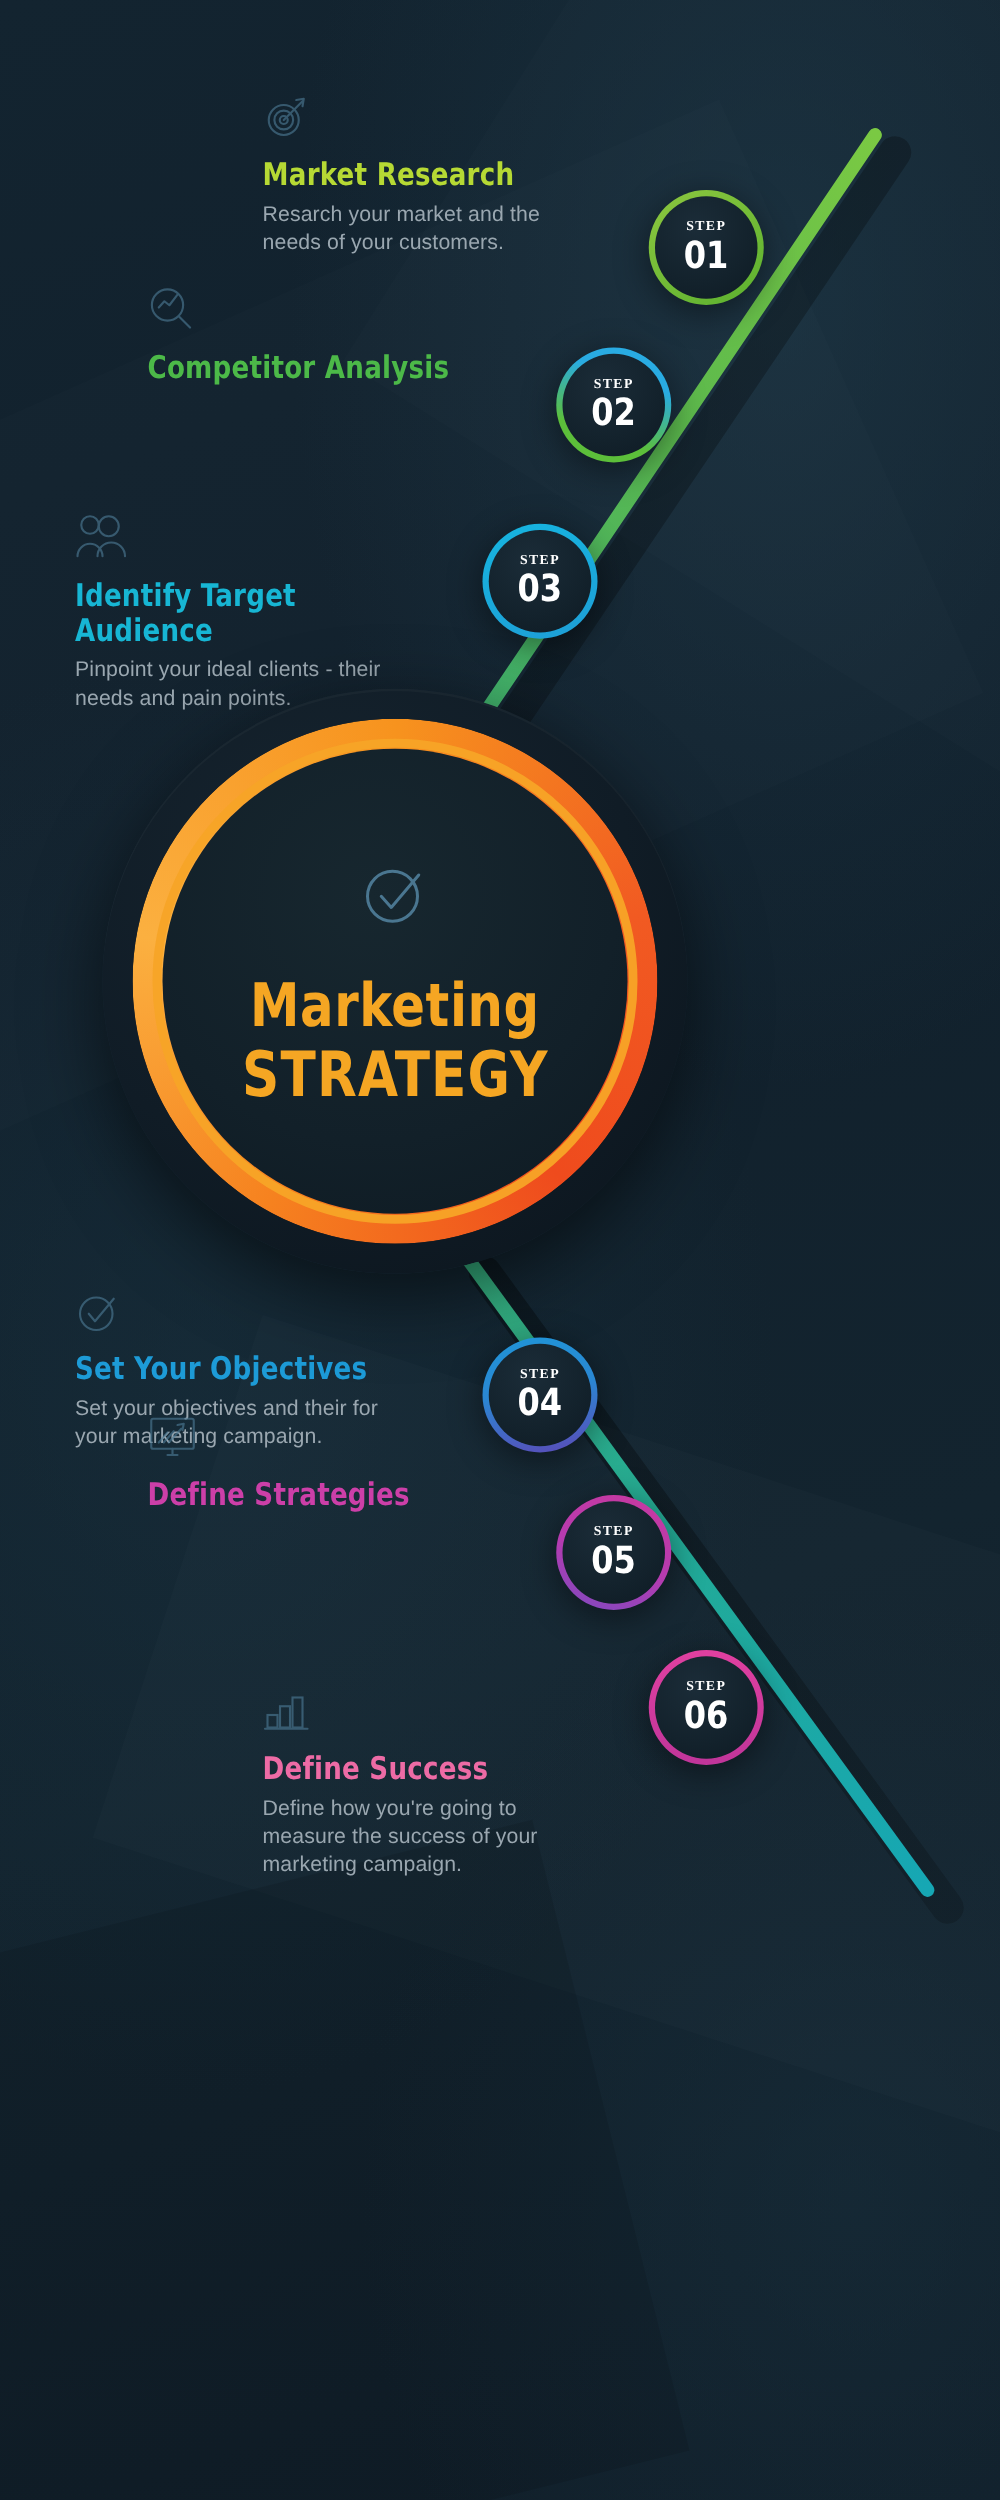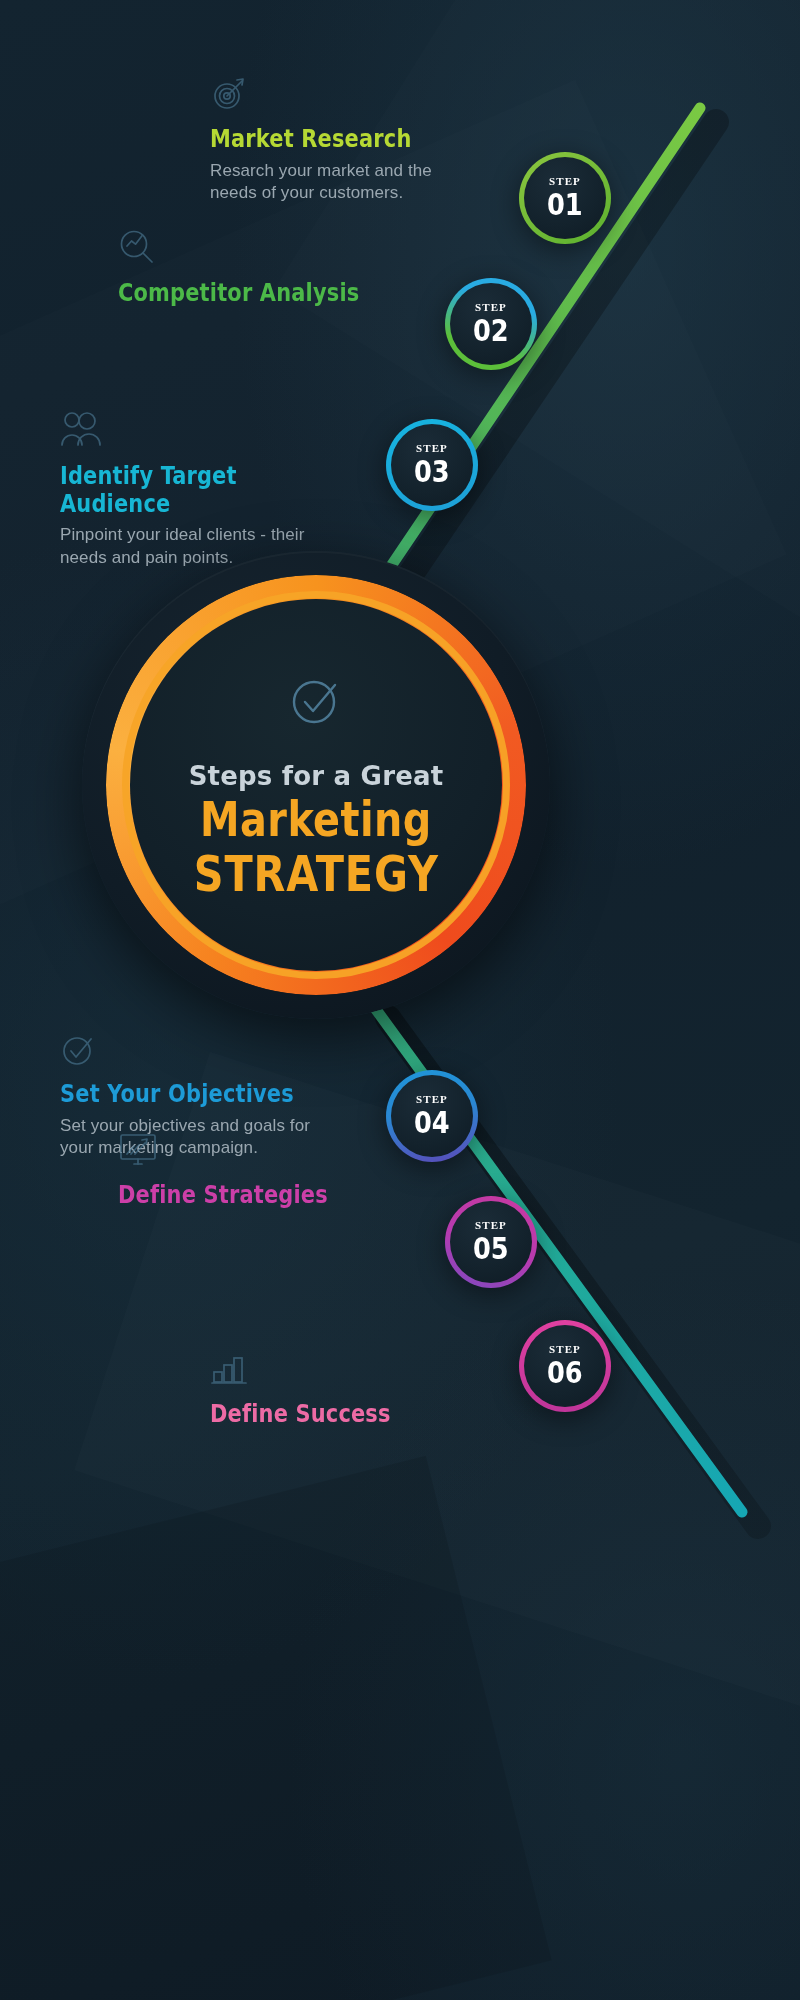--- a/index.html
+++ b/index.html
@@ -161,21 +161,20 @@
 <div id="hub">
   <div id="hub-ring-outer"></div>
   <div id="hub-ring-inner"></div>
   <div id="hub-core">
     <span id="hub-icon">
       <svg width="62" height="62" viewBox="0 0 62 62" fill="none" stroke="#4d7b96" stroke-width="2.4">
         <circle cx="29" cy="33" r="20"></circle>
         <path d="M20 33 l8 9 l22 -26" stroke-linecap="round" stroke-linejoin="round"></path>
       </svg>
     </span>
-    <div id="hub-kicker">Steps for a Great</div>
     <div id="hub-title-1">Marketing</div>
     <div id="hub-title-2">STRATEGY</div>
   </div>
 </div>
 
 <div class="node" id="node1">
   <div class="node-ring" style="background:linear-gradient(145deg,#8cc63f,#5bb12f);border-radius:50%;"></div>
   <div class="node-face">
     <span class="node-kicker">STEP</span>
     <span class="node-num">01</span>
@@ -256,21 +255,21 @@
 </div>
 
 <div class="step-block" id="b4">
   <div class="step-icon">
     <svg width="38" height="36" viewBox="0 0 38 36" fill="none" stroke="#4d7b96" stroke-width="1.7">
       <circle cx="17" cy="20" r="13"></circle>
       <path d="M11 20 l5 6 l15 -18" stroke-linecap="round" stroke-linejoin="round"></path>
     </svg>
   </div>
   <div class="step-title" style="color:#1d9bd7;">Set Your Objectives</div>
-  <div class="step-desc">Set your objectives and goals for your marketing campaign.</div>
+  <div class="step-desc">Set your objectives and their for your marketing campaign.</div>
 </div>
 
 <div class="step-block" id="b5">
   <div class="step-icon">
     <svg width="40" height="36" viewBox="0 0 40 36" fill="none" stroke="#4d7b96" stroke-width="1.7">
       <rect x="3" y="3" width="34" height="24" rx="1.5"></rect>
       <path d="M16 32 h8" stroke-linecap="round"></path>
       <path d="M20 27 v5" stroke-linecap="round"></path>
       <path d="M9 22 l7 -8 M13 22 l8 -9 M17 22 l10 -11" stroke-linecap="round"></path>
       <path d="M24 8 l5 -1 l-1 5" stroke-linecap="round" stroke-linejoin="round"></path>
@@ -282,13 +281,14 @@
 <div class="step-block" id="b6">
   <div class="step-icon">
     <svg width="38" height="34" viewBox="0 0 38 34" fill="none" stroke="#4d7b96" stroke-width="1.7">
       <rect x="4" y="19" width="8" height="10"></rect>
       <rect x="14" y="12" width="8" height="17"></rect>
       <rect x="24" y="5" width="8" height="24"></rect>
       <path d="M2 30 h34" stroke-linecap="round"></path>
     </svg>
   </div>
   <div class="step-title" style="color:#ed6ba5;">Define Success</div>
+  <div class="step-desc">Define how you're going to measure the success of your marketing campaign.</div>
 </div>
 
 </body></html>

